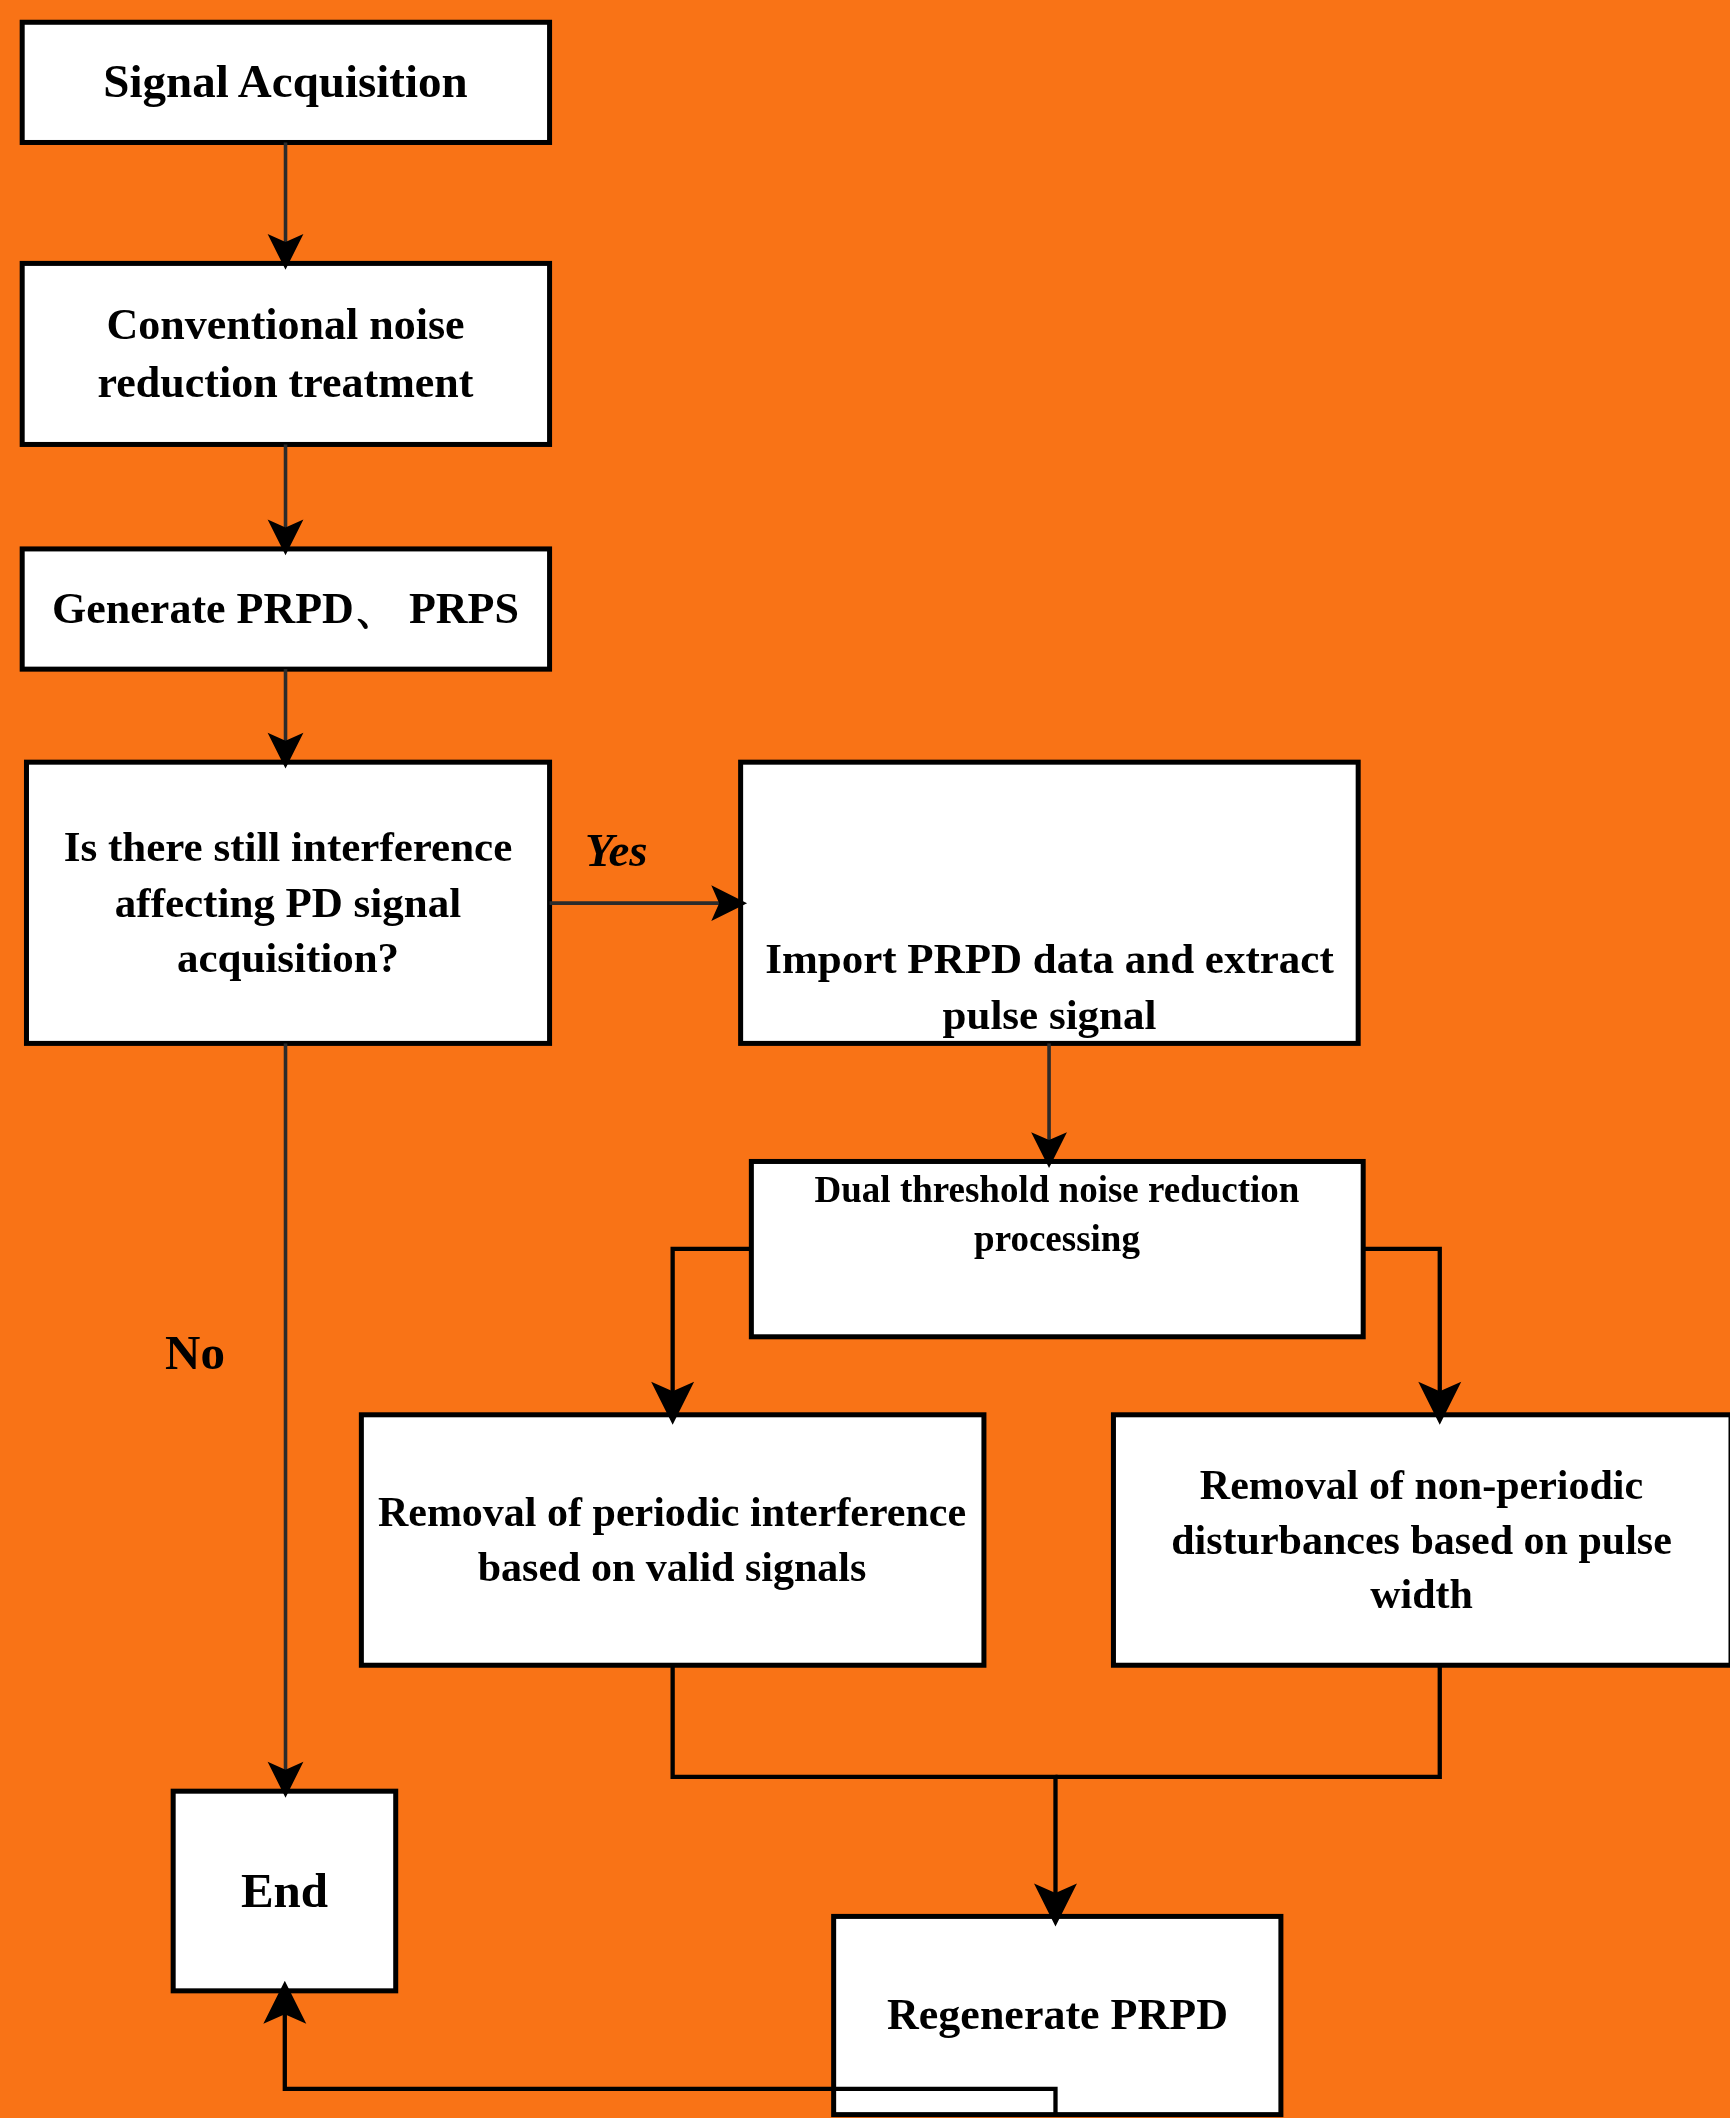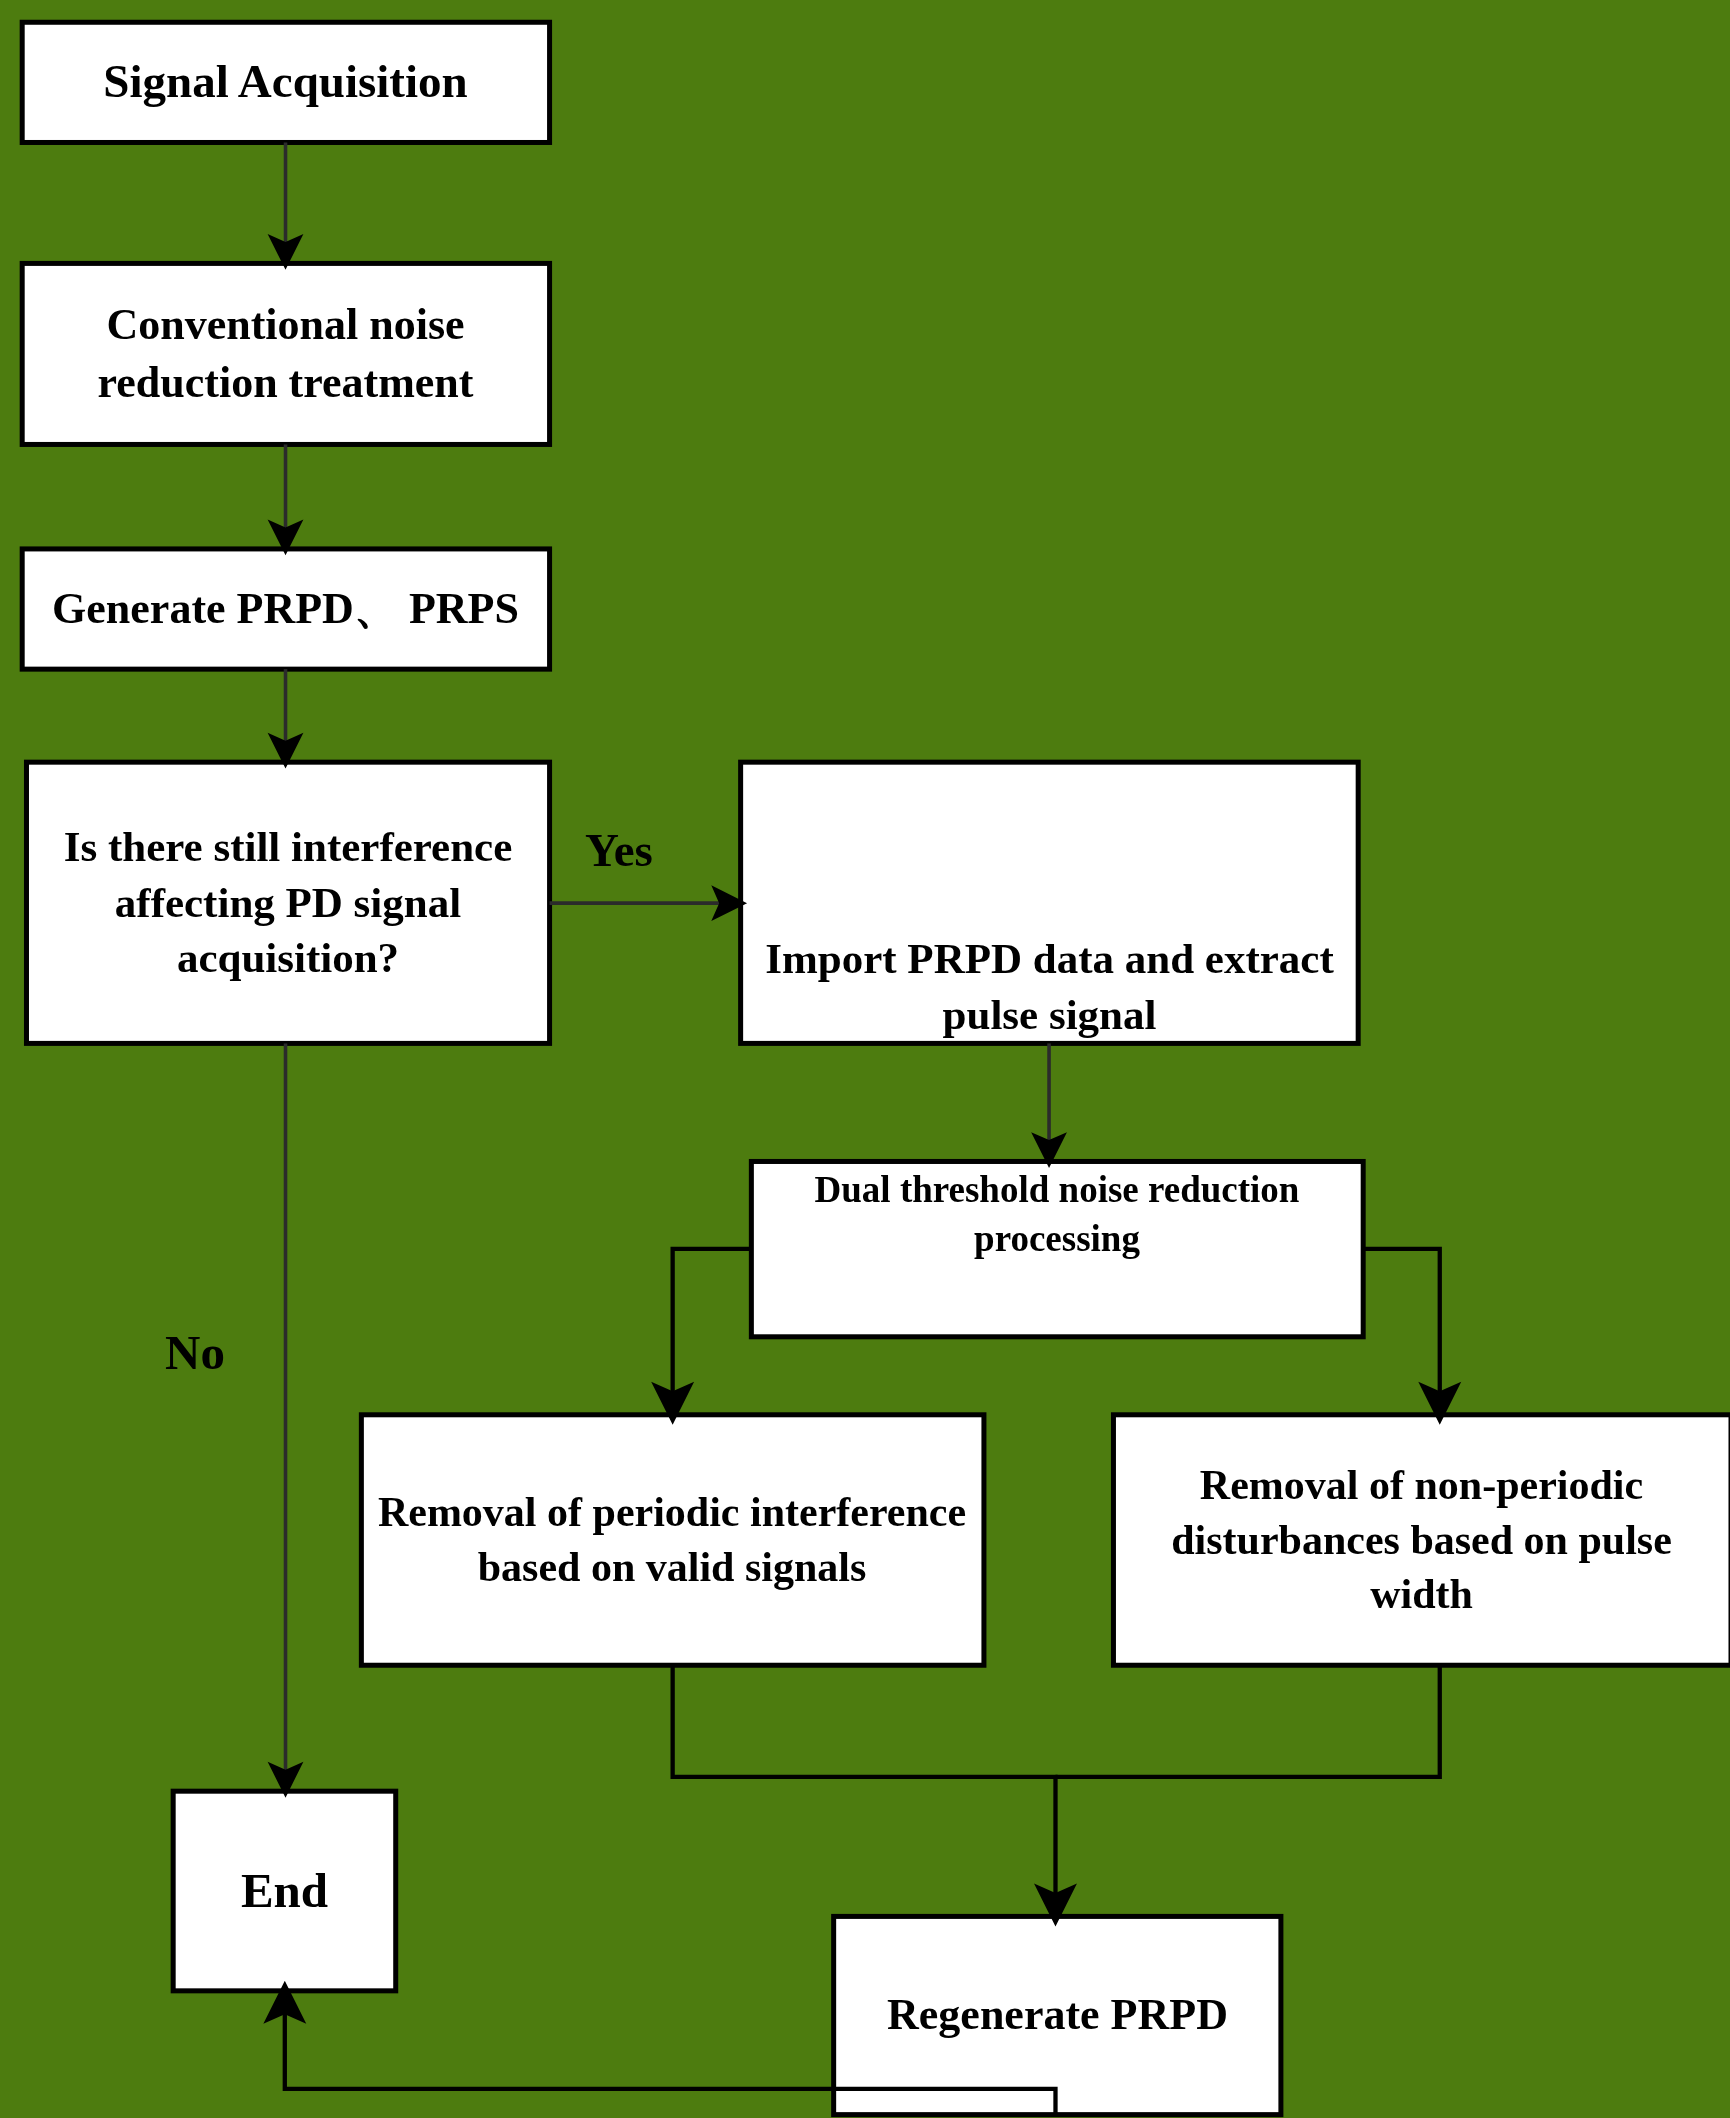--- a/index.html
+++ b/index.html
@@ -5,21 +5,21 @@
 <style>
   html, body {
     margin: 0;
     padding: 0;
     background: #ffffff;
   }
   #canvas {
     position: relative;
     width: 1731px;
     height: 2119px;
-    background: #4d7c0f;
+    background: #f97316;
     overflow: hidden;
   }
   svg#flow {
     position: absolute;
     top: 0;
     left: 0;
     width: 1731px;
     height: 2119px;
   }
   .node-box {
@@ -142,18 +142,18 @@
   </div>
 
   <div class="node-label" style="left:173px; top:1791px; width:223px; height:200px; font-size:49px;">
     <span>End</span>
   </div>
 
   <div class="node-label" style="left:834px; top:1916px; width:447px; height:198px; font-size:44px;">
     <span>Regenerate PRPD</span>
   </div>
 
-  <div class="edge-label" style="left:585px; top:823px; font-size:47px;">Yes</div>
+  <div class="edge-label" style="left:585px; top:823px; font-size:47px;font-style:italic;">Yes</div>
 
   <div class="edge-label" style="left:165px; top:1295px; font-size:49px;margin-top:29px;">No</div>
 
 </div>
 
 
 </body></html>

